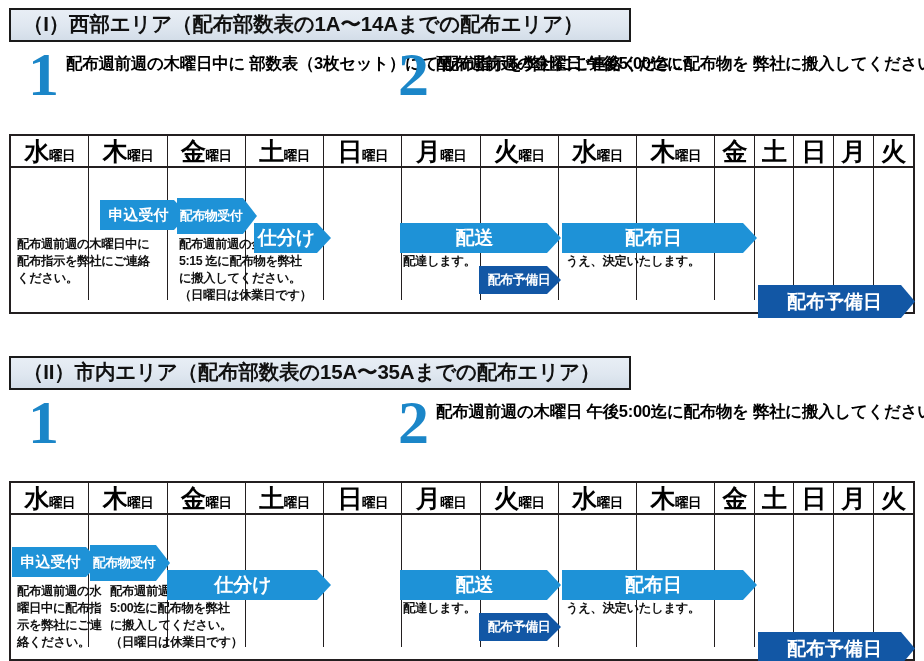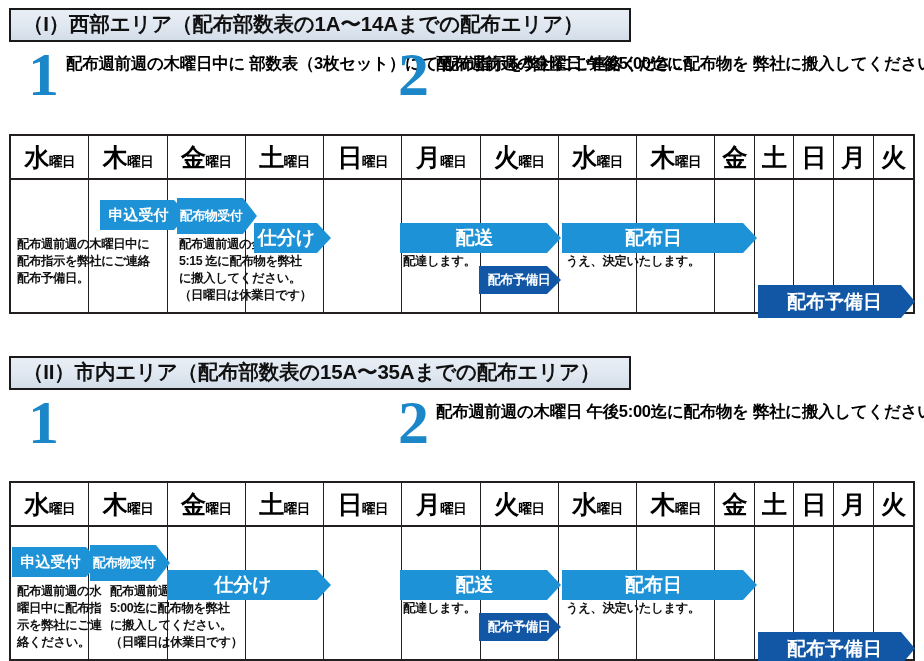--- a/index.html
+++ b/index.html
@@ -83,21 +83,21 @@
   }
   #cal-1 { top: 134px; height: 180px; }
   #cal-2 { top: 133px; height: 180px; }
 
   .cal-inner { position: relative; width: 100%; height: 100%; }
 
   .grid-row {
     display: flex;
     width: 100%;
   }
-  .hdr { height: 44px; border-bottom: 2px solid #231f20; }
+  .hdr { height: 32px; border-bottom: 2px solid #231f20; }
   .body-row { height: 132px; }
 
   .col {
     border-right: 1.6px solid #231f20;
     display: flex;
     align-items: center;
     justify-content: center;
     height: 100%;
   }
   .col:last-child { border-right: none; }
@@ -245,21 +245,21 @@
           <div class="bodycol w"></div>
           <div class="bodycol n"></div>
           <div class="bodycol n"></div>
           <div class="bodycol n"></div>
           <div class="bodycol n"></div>
           <div class="bodycol n"></div>
         </div>
       <div class="overlay">
           <div class="note" style="left: 6px; top: 56px; width: 158px;">配布週前週の木曜日中に
 配布指示を弊社にご連絡
-配布予備日。</div>
+ください。</div>
           <div class="note" style="left: 168px; top: 56px; width: 170px;">配布週前週の金曜日午後
 5:15 迄に配布物を弊社
 に搬入してください。
 （日曜日は休業日です）</div>
           <div class="note" style="left: 392px; top: 56px; width: 160px;">配布員宅へ配布物を
 配達します。</div>
           <div class="note" style="left: 555px; top: 56px; width: 180px;">配布期間は打ち合せの
 うえ、決定いたします。</div>
           <div class="arrow light mid" style="left: 89px; top: 20px; width: 88px; height: 30px;">
             <span style="display: block;">申込受付</span>

